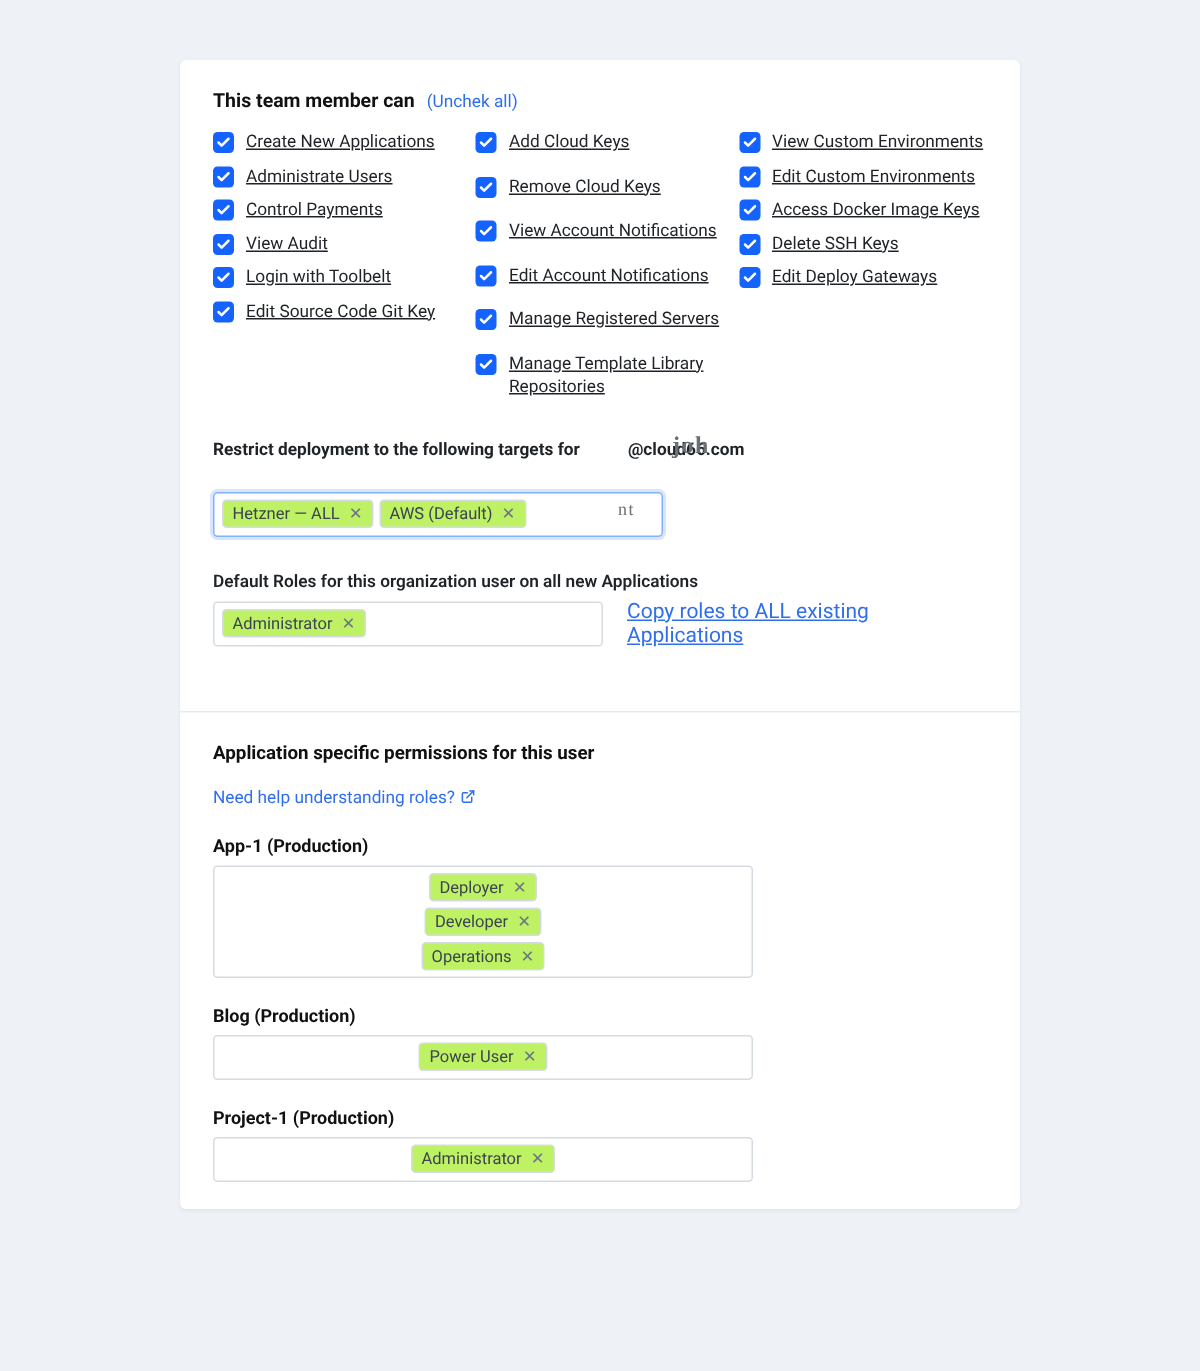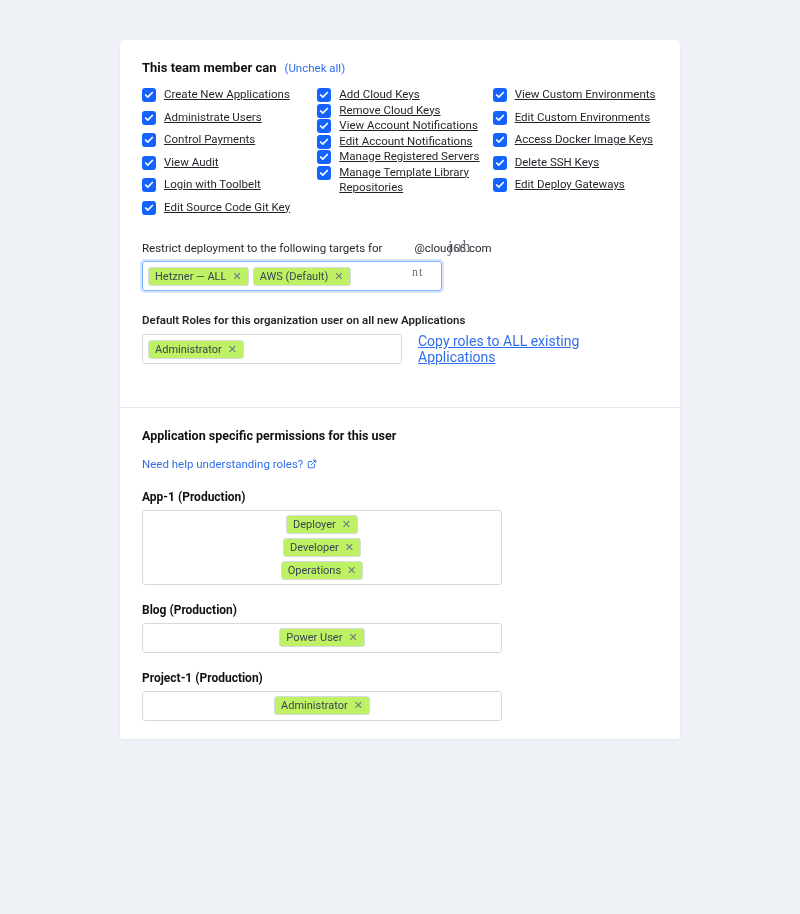--- a/index.html
+++ b/index.html
@@ -123,23 +123,23 @@
     font-size: 11.5px; color: #2f6fed; cursor: pointer; margin-top: 4px;
   }
   .ext-icon { width: 10px; height: 10px; display: inline-block; }
   .ext-icon svg { width: 10px; height: 10px; display: block; }
   .restrict-row {
     position: relative;
     display: flex;
     align-items: flex-end;
     gap: 4px;
     font-size: 11.5px;
-    font-weight: 400;
+    font-weight: 700;
     margin-top: 26px;
-    margin-bottom: 6px;
+    margin-bottom: 22px;
   }
   .overlay-joh {
     position: absolute;
     left: 306px; top: -3px;
     font-family: Georgia, "Times New Roman", serif;
     font-size: 16px;
     color: #6b7078;
     letter-spacing: 1px;
     pointer-events: none;
   }
@@ -210,21 +210,21 @@
           </div>
           <div class="perm">
             <div class="cb">
               <svg viewBox="0 0 24 24" fill="none" stroke="#fff" stroke-width="4" stroke-linecap="round" stroke-linejoin="round">
                 <polyline points="20 6 9 17 4 12"></polyline>
               </svg>
             </div>
             <div class="perm-label">Edit Source Code Git Key</div>
           </div>
         </div>
-        <div style="display: flex; flex-direction: column; gap: 0;">
+        <div style="display: flex; flex-direction: column; gap: 14px;">
           <div class="perm">
             <div class="cb">
               <svg viewBox="0 0 24 24" fill="none" stroke="#fff" stroke-width="4" stroke-linecap="round" stroke-linejoin="round">
                 <polyline points="20 6 9 17 4 12"></polyline>
               </svg>
             </div>
             <div class="perm-label">Add Cloud Keys</div>
           </div>
           <div class="perm">
             <div class="cb">

